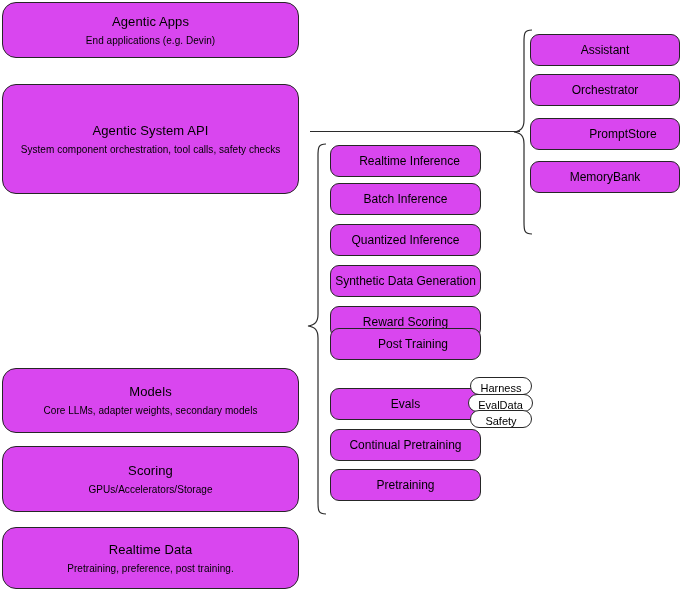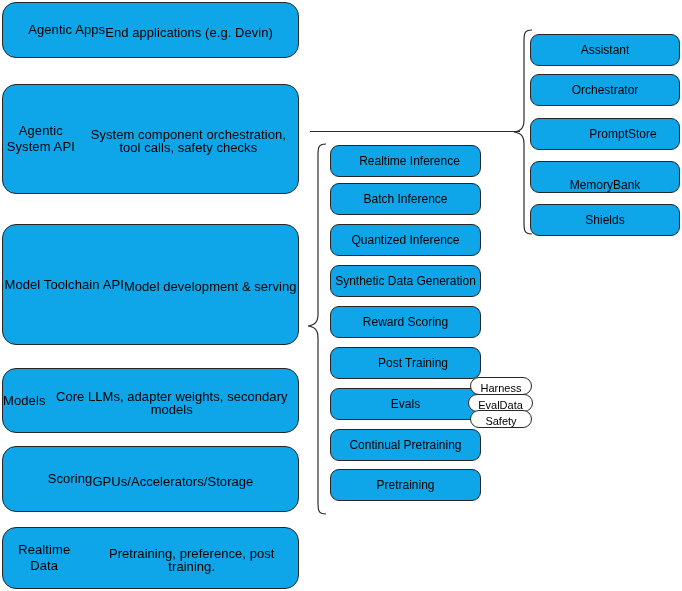--- a/index.html
+++ b/index.html
@@ -16,44 +16,44 @@
     width: 682px;
     height: 591px;
     background: #ffffff;
     overflow: hidden;
   }
 
   
   .box {
     position: absolute;
     box-sizing: border-box;
-    background: #0ea5e9;
+    background: #d946ef;
     border: 1px solid #262626;
     border-radius: 12px;
     display: flex;
-    flex-direction: row;
+    flex-direction: column;
     align-items: center;
     justify-content: center;
     text-align: center;
     color: #000000;
   }
 
   
   .layer {
     left: 2px;
     width: 297px;
     border-radius: 14px;
   }
   .layer .title {
     font-size: 13px;
     line-height: 16px;
     letter-spacing: .1px;
   }
   .layer .subtitle {
-    font-size: 13px;
+    font-size: 10px;
     line-height: 13px;
     margin-top: 4px;
     letter-spacing: .05px;
   }
 
   
   .cap {
     left: 330px;
     width: 151px;
     height: 32px;
@@ -107,24 +107,20 @@
   <div class="box layer" style="top:2px;height:56px;">
     <div class="title">Agentic Apps</div>
     <div class="subtitle">End applications (e.g. Devin)</div>
   </div>
 
   <div class="box layer" style="top:84px;height:110px;">
     <div class="title">Agentic System API</div>
     <div class="subtitle">System component orchestration, tool calls, safety checks</div>
   </div>
 
-  <div class="box layer" style="top:224px;height:121px;">
-    <div class="title">Model Toolchain API</div>
-    <div class="subtitle">Model development &amp; serving</div>
-  </div>
 
   <div class="box layer" style="top:368px;height:65px;">
     <div class="title">Models</div>
     <div class="subtitle">Core LLMs, adapter weights, secondary models</div>
   </div>
 
   <div class="box layer" style="top:446px;height:66px;">
     <div class="title">Scoring</div>
     <div class="subtitle">GPUs/Accelerators/Storage</div>
   </div>
@@ -168,21 +164,21 @@
   </div>
   <div class="box cap" style="top:224px;">
     <span>Quantized Inference</span>
   </div>
   <div class="box cap" style="top:265px;justify-content:center;">
     <span>Synthetic Data Generation</span>
   </div>
   <div class="box cap" style="top:306px;">
     <span>Reward Scoring</span>
   </div>
-  <div class="box cap" style="top:347px;padding-left:15px;">
+  <div class="box cap" style="top:328px;padding-left:15px;">
     <span>Post Training</span>
   </div>
   <div class="box cap" style="top:388px;">
     <span>Evals</span>
   </div>
   <div class="box cap" style="top:429px;">
     <span>Continual Pretraining</span>
   </div>
   <div class="box cap" style="top:469px;">
     <span>Pretraining</span>
@@ -200,20 +196,17 @@
 
   <div class="box comp" style="top:34px;">
     <span>Assistant</span>
   </div>
   <div class="box comp" style="top:74px;">
     <span>Orchestrator</span>
   </div>
   <div class="box comp" style="top:118px;padding-left:36px;">
     <span>PromptStore</span>
   </div>
-  <div class="box comp" style="top:161px;align-items:flex-end;">
+  <div class="box comp" style="top:161px;">
     <span>MemoryBank</span>
   </div>
-  <div class="box comp" style="top:204px;">
-    <span>Shields</span>
-  </div>
 
 </div>
 
 </body></html>

